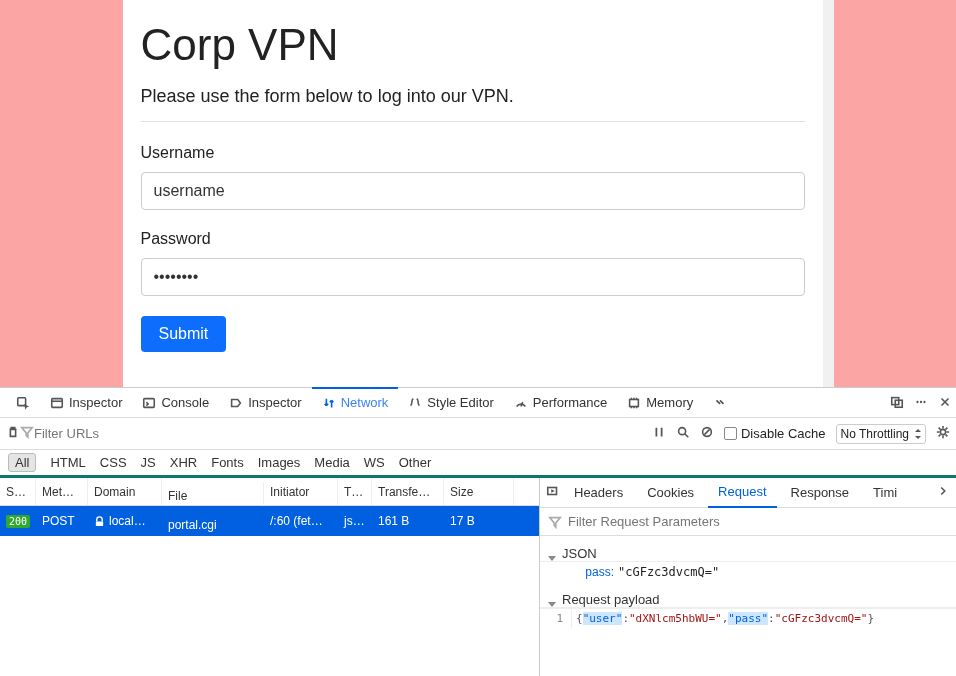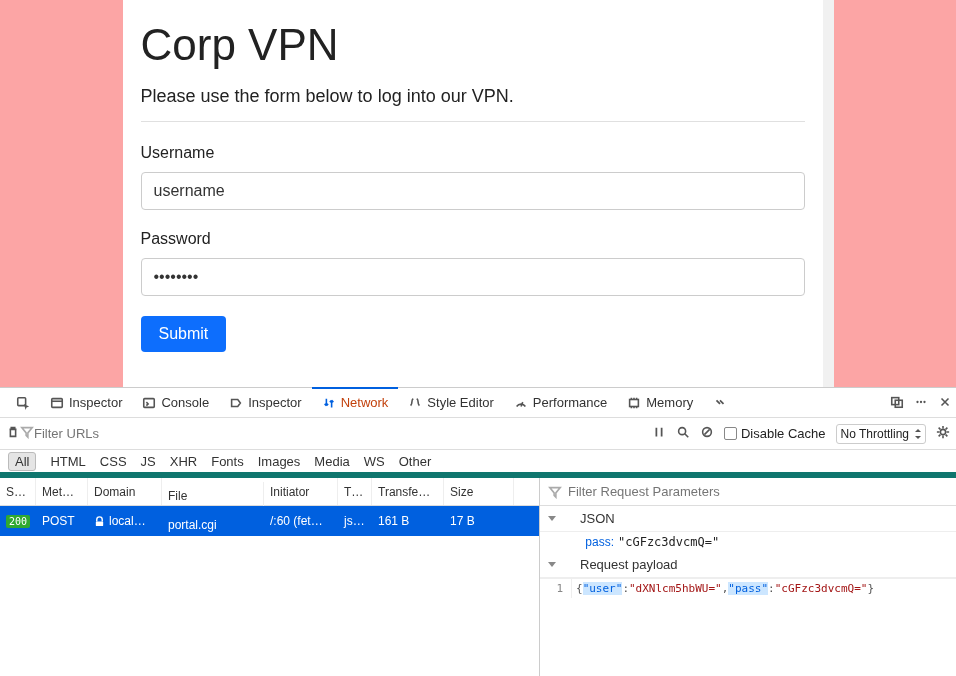--- a/index.html
+++ b/index.html
@@ -92,21 +92,21 @@
   .dt-tab {
     display: flex;
     align-items: center;
     gap: 5px;
     padding: 0 10px;
     height: 30px;
     cursor: pointer;
     color: #333;
   }
   .dt-tab.active {
-    color: #c2410c;
+    color: #3b82f6;
     border-top: 2px solid #0060df;
     margin-top: -2px;
   }
   .dt-toolbar-right {
     position: absolute;
     right: 4px;
     top: 0;
     height: 30px;
     display: flex;
     align-items: center;
@@ -174,21 +174,21 @@
     bottom: 4px;
     width: 0; height: 0;
     border-left: 3px solid transparent;
     border-right: 3px solid transparent;
     border-top: 3px solid #555;
   }
   .dt-type-row {
     display: flex;
     align-items: center;
     height: 28px;
-    border-bottom: 6px solid #0f766e;
+    border-bottom: 3px solid #0f766e;
     padding: 0 8px;
     gap: 14px;
   }
   .type-item { cursor: pointer; color: #333; }
   .type-item.active {
     background: #e5e5e5;
     border: 1px solid #bbb;
     border-radius: 3px;
     padding: 1px 6px;
   }
@@ -270,24 +270,24 @@
     display: flex;
     align-items: center;
     height: 28px;
     border-bottom: 1px solid #ddd;
     padding: 0 8px;
     gap: 6px;
     color: #888;
   }
   .section-head {
     display: flex;
-    align-items: center;
+    align-items: flex-end;
     height: 26px;
     padding: 0 8px;
-    gap: 24px;
+    gap: 6px;
     color: #333;
     border-bottom: 1px solid #eee;
     cursor: pointer;
   }
   .tri-down {
     width: 0; height: 0;
     border-left: 4px solid transparent;
     border-right: 4px solid transparent;
     border-top: 5px solid #888;
   }
@@ -503,20 +503,38 @@
         </div>
         <div class="col c-file">portal.cgi</div>
         <div class="col c-initiator">/:60 (fet…</div>
         <div class="col c-type">js…</div>
         <div class="col c-transfer">161 B</div>
         <div class="col c-size">17 B</div>
       </div>
     </div>
 
     <div class="dt-details">
+      <div class="details-tabs">
+        <span>
+          <svg class="ic" viewBox="0 0 16 16">
+              <rect x="2" y="4" width="10" height="8"></rect>
+              <path d="M6 6 L10 8 L6 10 Z" fill="#555" stroke="none"></path>
+            </svg>
+        </span>
+        <span class="details-tab">Headers</span>
+        <span class="details-tab">Cookies</span>
+        <span class="details-tab active">Request</span>
+        <span class="details-tab">Response</span>
+        <span class="details-tab">Timi</span>
+        <span style="margin-left:auto;">
+          <svg class="ic" viewBox="0 0 16 16">
+              <path d="M6 4 L10 8 L6 12"></path>
+            </svg>
+        </span>
+      </div>
       <div class="details-filter">
         <svg class="ic" viewBox="0 0 16 16" style="stroke:#aaa">
             <path d="M2 3 H14 L9 9 V14 L7 12 V9 Z"></path>
           </svg>
         <input class="filter-input" style="color: rgb(136, 136, 136);" placeholder="Filter Request Parameters">
       </div>
       <div class="section-head">
         <span class="tri-down"></span>
         <span>JSON</span>
       </div>

